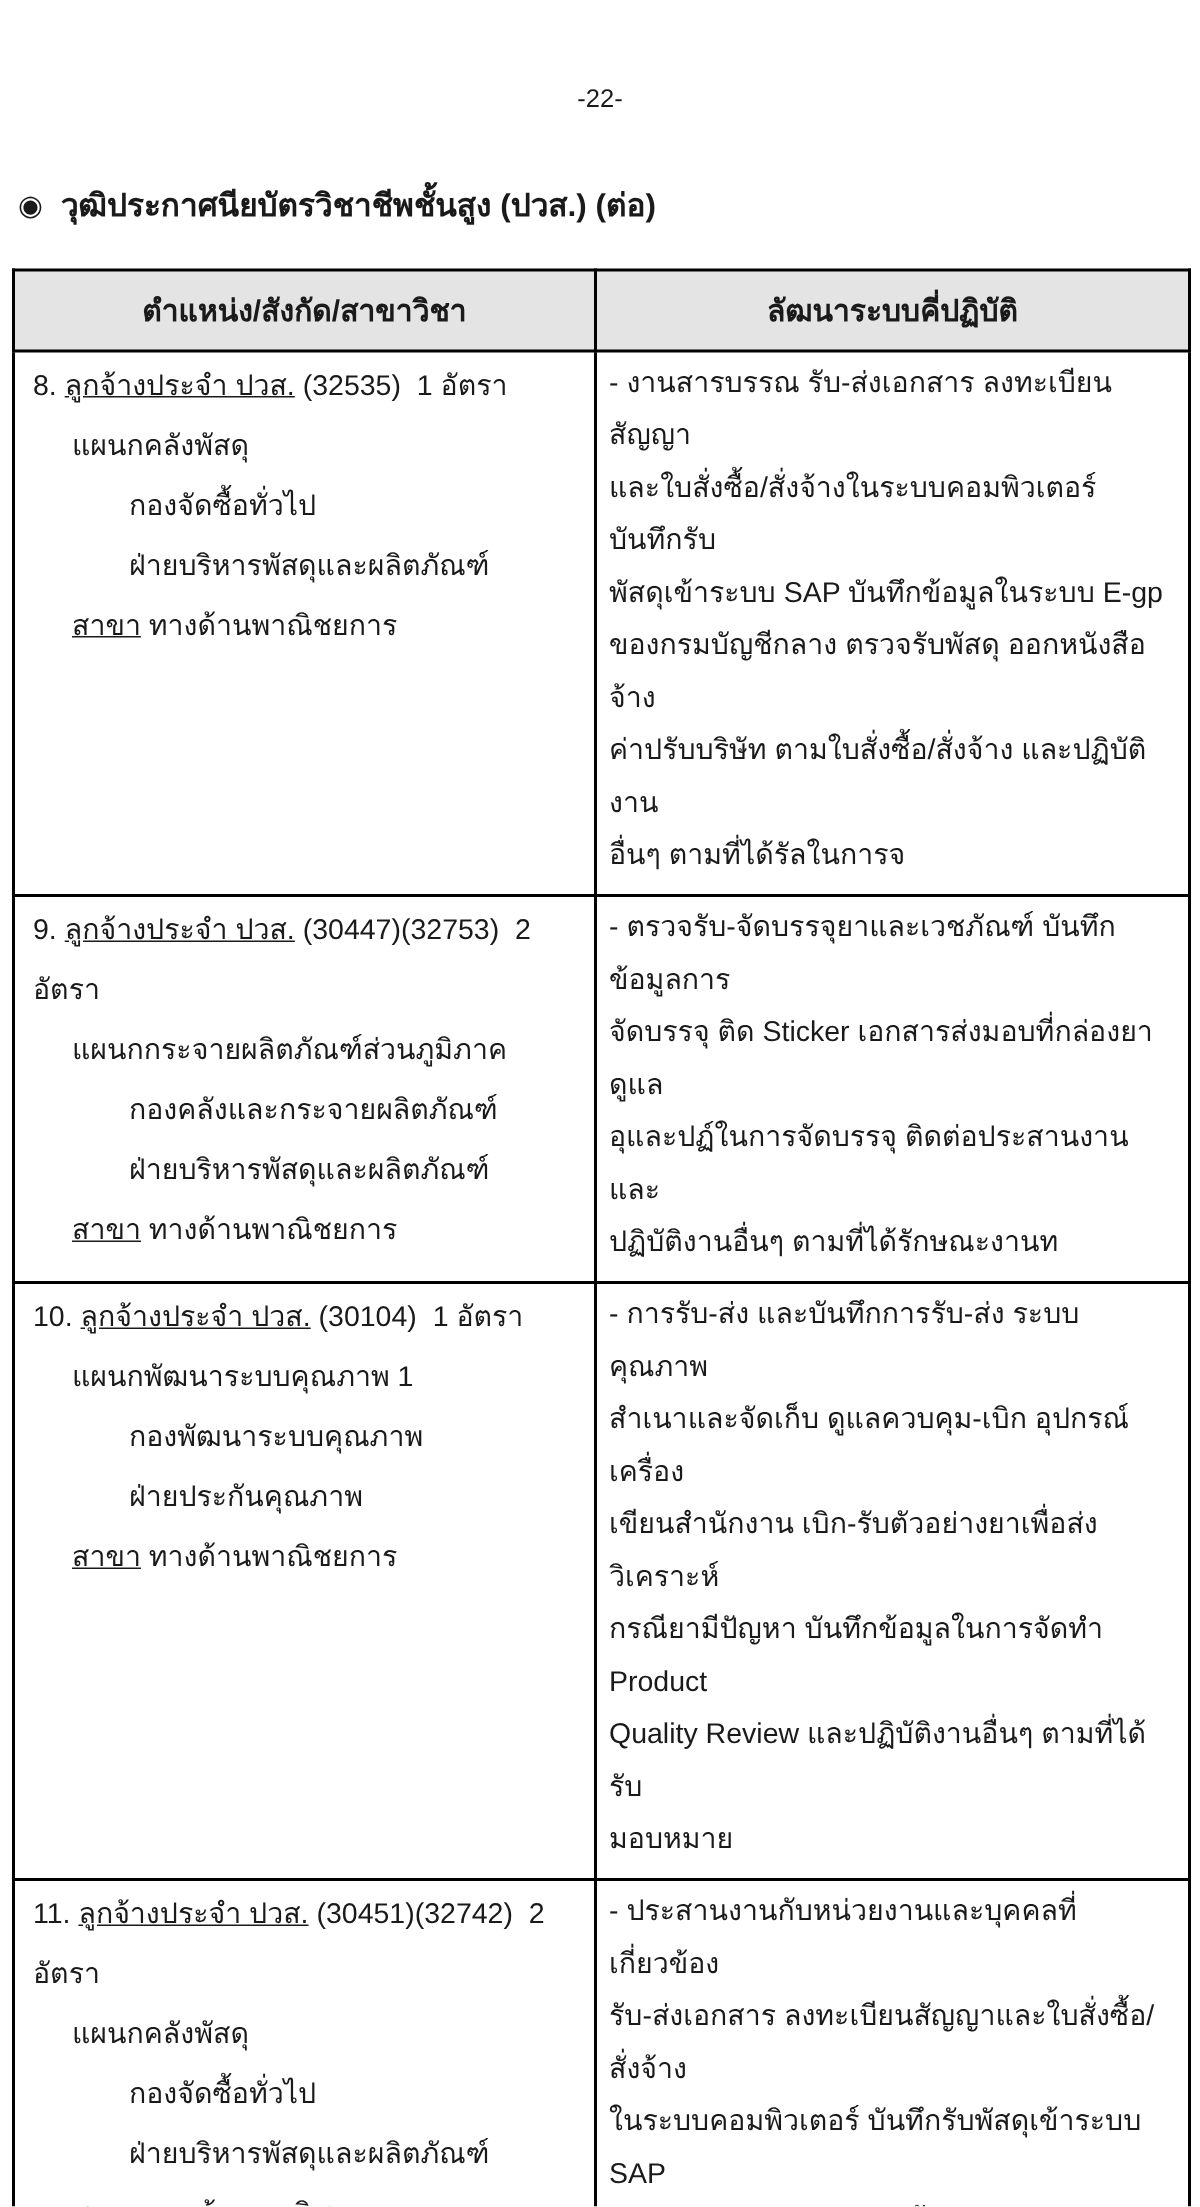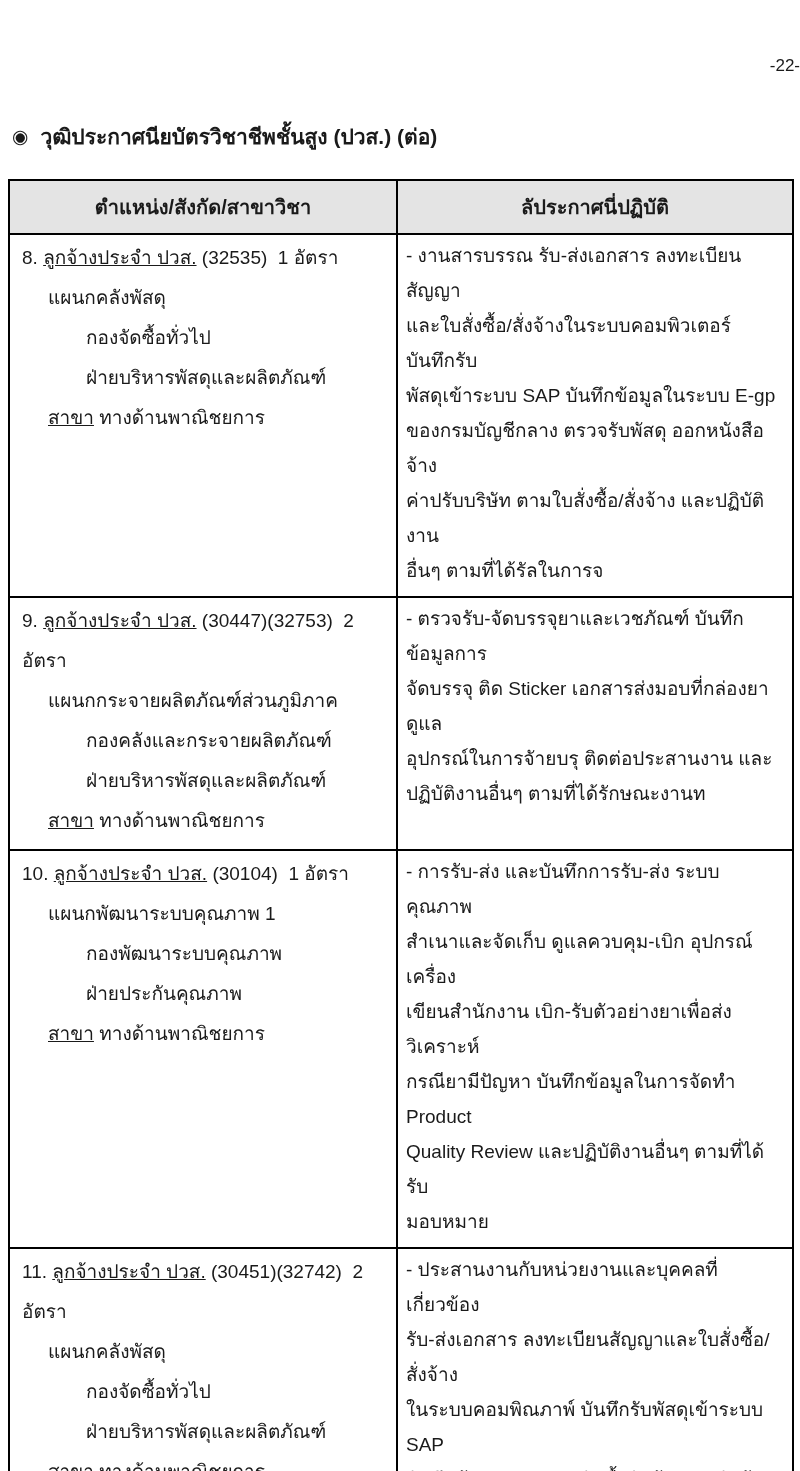--- a/index.html
+++ b/index.html
@@ -11,21 +11,21 @@
   }
   .page {
     position: relative;
     width: 800px;
     height: 1471px;
     background: #ffffff;
     overflow: hidden;
   }
   .page-number {
     padding-top: 56px;
-    text-align: right;
+    text-align: center;
     font-size: 17px;
   }
   .heading {
     display: flex;
     align-items: baseline;
     gap: 12px;
     margin: 44px 0 0 12px;
     font-size: 21px;
     font-weight: bold;
   }
@@ -77,21 +77,21 @@
   </div>
 
   <table class="jobs">
     <colgroup>
         <col class="c-left">
         <col class="c-right">
       </colgroup>
     <thead>
       <tr>
         <th>ตำแหน่ง/สังกัด/สาขาวิชา</th>
-        <th>ลัประกาศนี่ปฏิบัติ</th>
+        <th>ลัฒนาระบบคี่ปฏิบัติ</th>
       </tr>
     </thead>
     <tbody id="table-body">
   <tr>
     <td class="cell-left">
       <div class="pos-line">
         <span>8.</span>
         <span class="u">ลูกจ้างประจำ ปวส.</span>
         <span class="pos-detail">(32535)  1 อัตรา</span>
       </div>
@@ -133,21 +133,21 @@
       <div class="org-cont">ฝ่ายบริหารพัสดุและผลิตภัณฑ์</div>
       <div class="branch-line">
         <span class="u">สาขา</span>
         <span>ทางด้านพาณิชยการ</span>
       </div>
     </td>
     <td class="cell-right">
       <div class="duties">
               <div>- ตรวจรับ-จัดบรรจุยาและเวชภัณฑ์ บันทึกข้อมูลการ</div>
               <div>จัดบรรจุ ติด Sticker เอกสารส่งมอบที่กล่องยา ดูแล</div>
-              <div>อุปกรณ์ในการจัายบรุ ติดต่อประสานงาน และ</div>
+              <div>อุและปฏ์ในการจัดบรรจุ ติดต่อประสานงาน และ</div>
               <div>ปฏิบัติงานอื่นๆ ตามที่ได้รักษณะงานท</div>
             </div>
     </td>
   </tr>
 
   <tr>
     <td class="cell-left">
       <div class="pos-line">
         <span>10.</span>
         <span class="u">ลูกจ้างประจำ ปวส.</span>
@@ -191,21 +191,21 @@
       <div class="org-cont">ฝ่ายบริหารพัสดุและผลิตภัณฑ์</div>
       <div class="branch-line">
         <span class="u">สาขา</span>
         <span>ทางด้านพาณิชยการ</span>
       </div>
     </td>
     <td class="cell-right">
       <div class="duties">
               <div>- ประสานงานกับหน่วยงานและบุคคลที่เกี่ยวข้อง</div>
               <div>รับ-ส่งเอกสาร ลงทะเบียนสัญญาและใบสั่งซื้อ/สั่งจ้าง</div>
-              <div>ในระบบคอมพิณภาพ์ บันทึกรับพัสดุเข้าระบบ SAP</div>
+              <div>ในระบบคอมพิวเตอร์ บันทึกรับพัสดุเข้าระบบ SAP</div>
               <div>บันทึกข้อมูลระบบการจัดซื้อจัดจ้างภาครัฐด้วยระบบ</div>
             </div>
     </td>
   </tr>
 
 </tbody>
   </table>
 
 </div>
 

